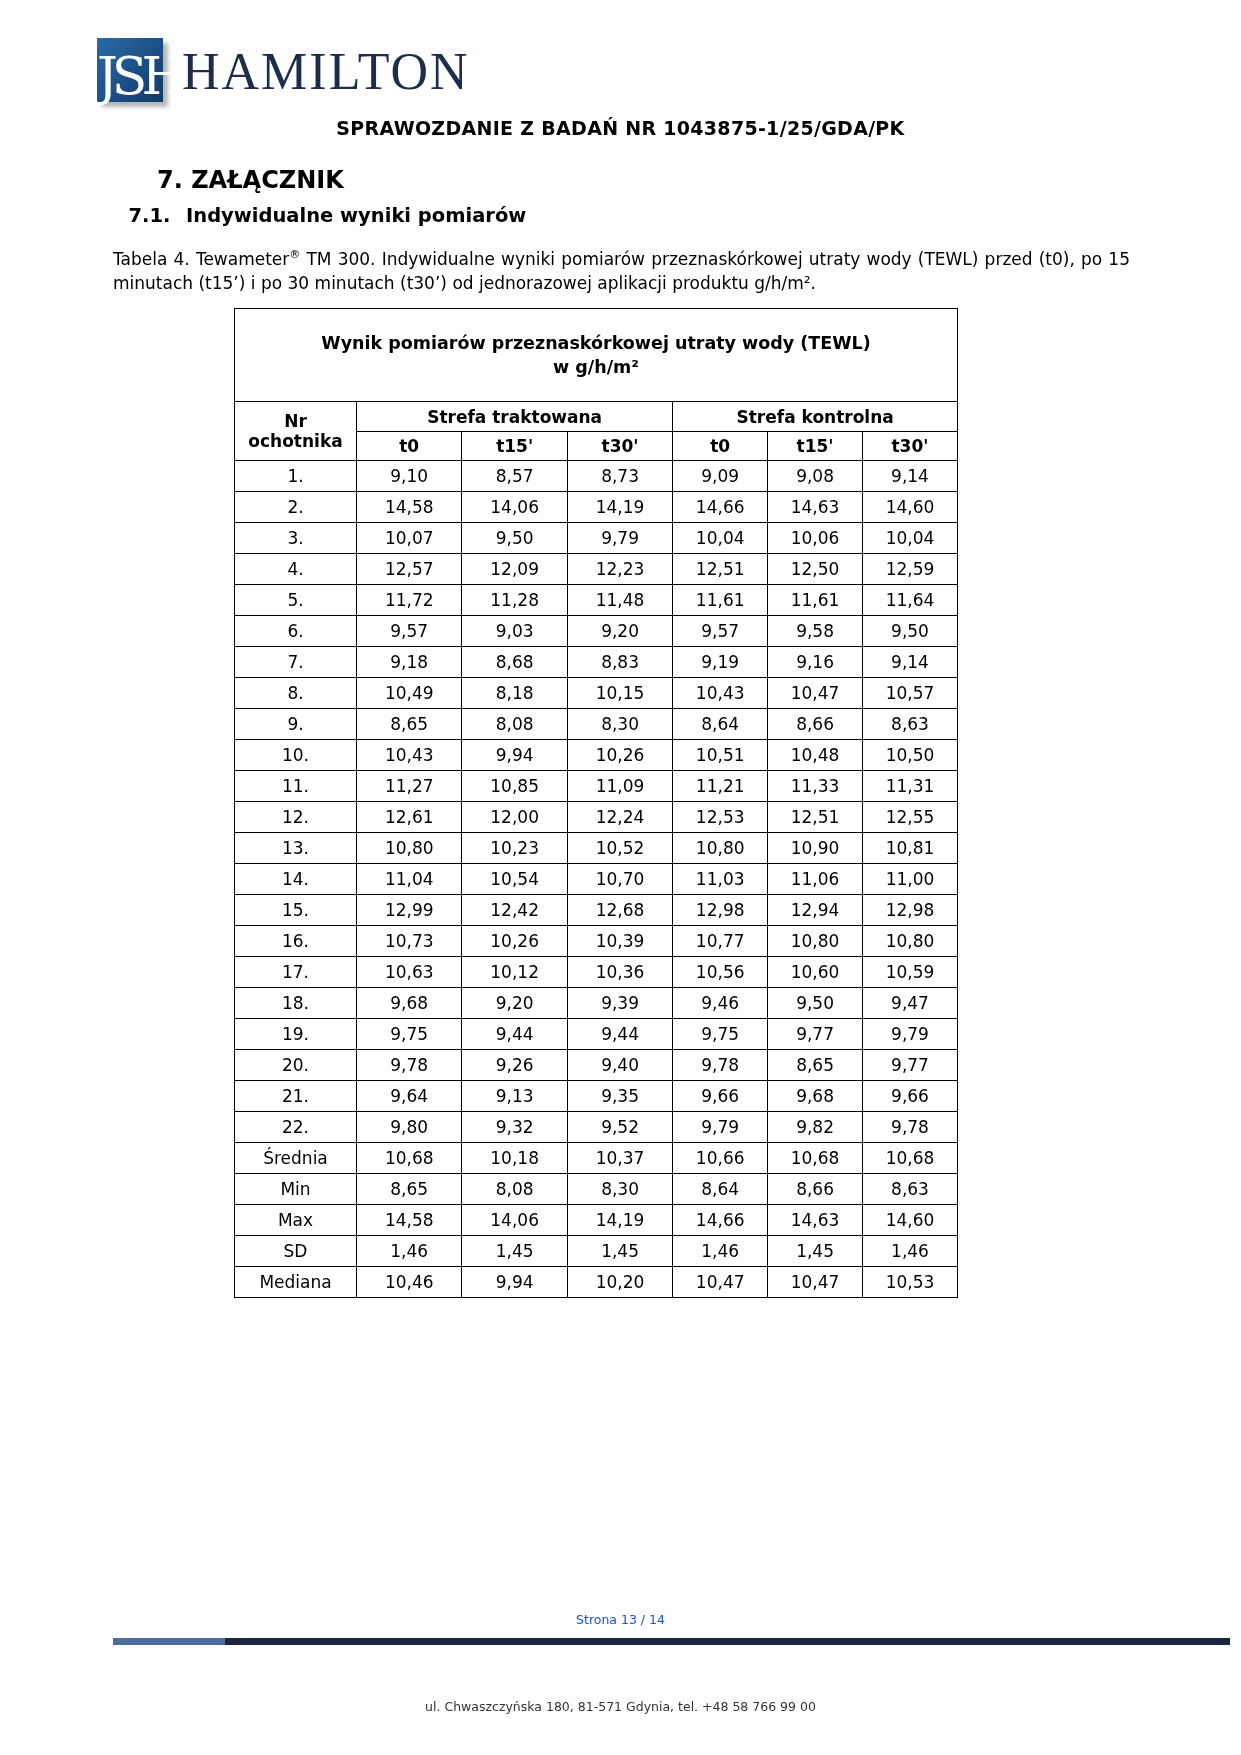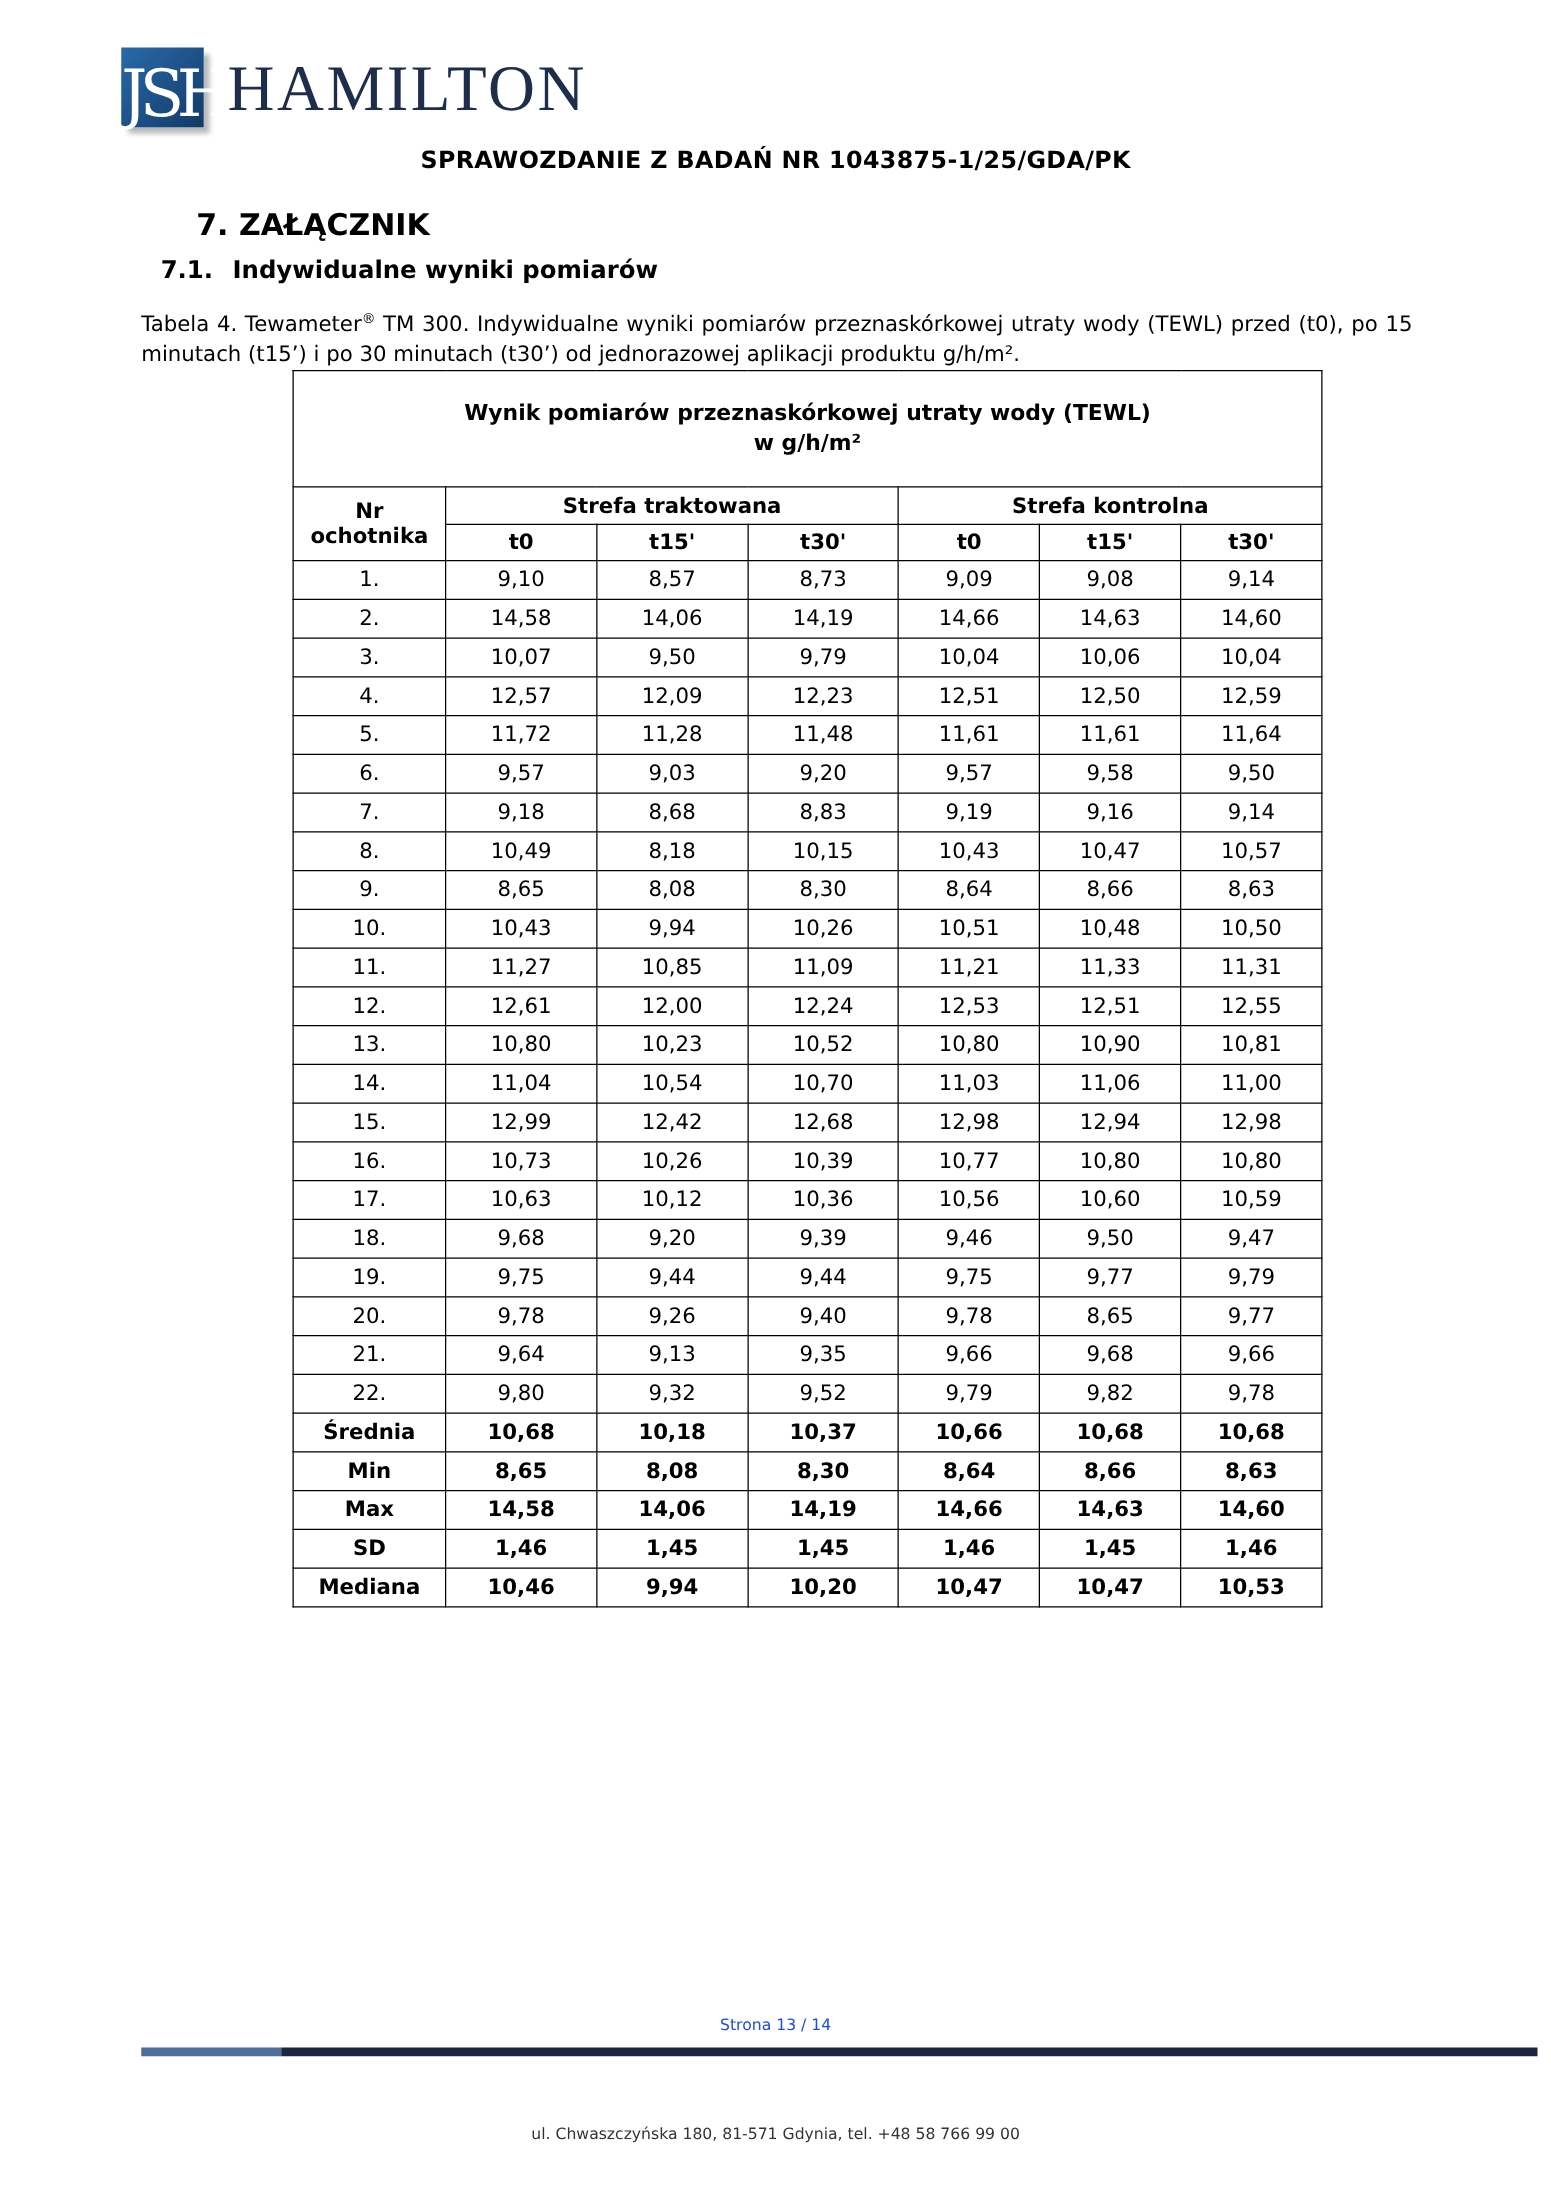--- a/index.html
+++ b/index.html
@@ -13,29 +13,29 @@
   .wordmark { position: absolute; left: 182px; top: 42px; font-family: "Liberation Serif", serif;
               font-size: 52px; color: #1e2d4a; letter-spacing: 2px; }
   .report-title { position: absolute; left: 0; width: 1241px; top: 117px; text-align: center;
                   font-weight: bold; font-size: 19px; letter-spacing: 0.3px; }
   .sec7 { position: absolute; left: 157px; top: 166px; font-weight: bold; font-size: 24px; }
   .sec71 { position: absolute; left: 113px; top: 204px; font-weight: bold; font-size: 19.5px; text-align: center; }
   .sec71 .num { display: inline-block; width: 73px; }
   .caption { position: absolute; left: 113px; top: 243px; width: 1017px; font-size: 17px;
              line-height: 24px; text-align: justify; }
   .caption sup { font-size: 11px; }
-  table.data { position: absolute; left: 234px; top: 296px; border-collapse: collapse;
-               width: 824px; font-size: 17px; }
+  table.data { position: absolute; left: 234px; top: 308px; border-collapse: collapse;
+               width: 724px; font-size: 17px; }
   table.data td, table.data th { border: 1.5px solid #000; padding: 0; text-align: center; }
   table.data th { font-weight: bold; }
   .title-cell { height: 92px; font-weight: bold; font-size: 17.5px; line-height: 24px; }
   .zone-row th { height: 29px; }
   .sub-row th { height: 28px; }
   tbody td { height: 30px; }
-  tr.stat td { font-weight: bold; margin-left: 40px; }
+  tr.stat td { font-weight: normal; margin-left: 40px; }
   col.c0 { width: 122px; }
   .page-num { position: absolute; left: 0; width: 1241px; top: 1612px; text-align: center;
               font-size: 12.5px; color: #1d4ed8; }
   .footer-bar { position: absolute; left: 113px; top: 1638px; width: 1117px; height: 7px; }
   .footer-bar .light { position: absolute; left: 0; top: 0; width: 112px; height: 7px; background: #4d6d9c; }
   .footer-bar .dark { position: absolute; left: 112px; top: 0; right: 0; height: 7px; background: #1b2540; }
   .company { position: absolute; left: 0; width: 1241px; top: 1665px; text-align: center;
              font-family: "DejaVu Serif", serif; font-weight: bold; font-size: 14px; color: #333; line-height: 17px; }
   .address { position: absolute; left: 0; width: 1241px; top: 1699px; text-align: center;
              font-size: 12.5px; color: #333; }

